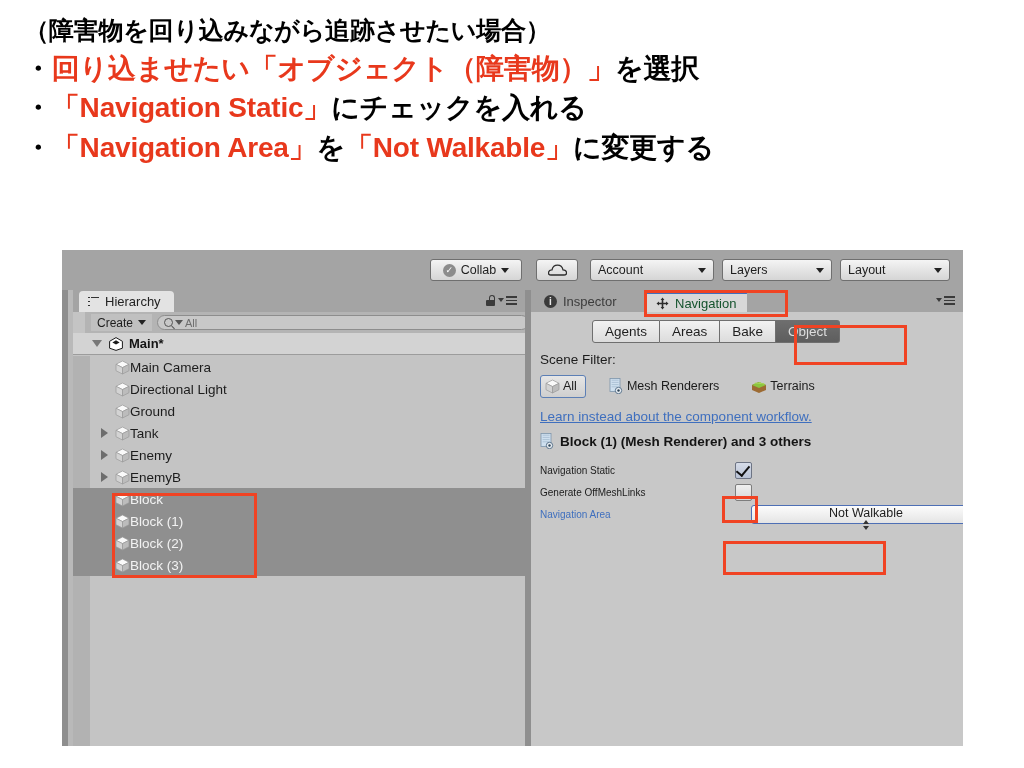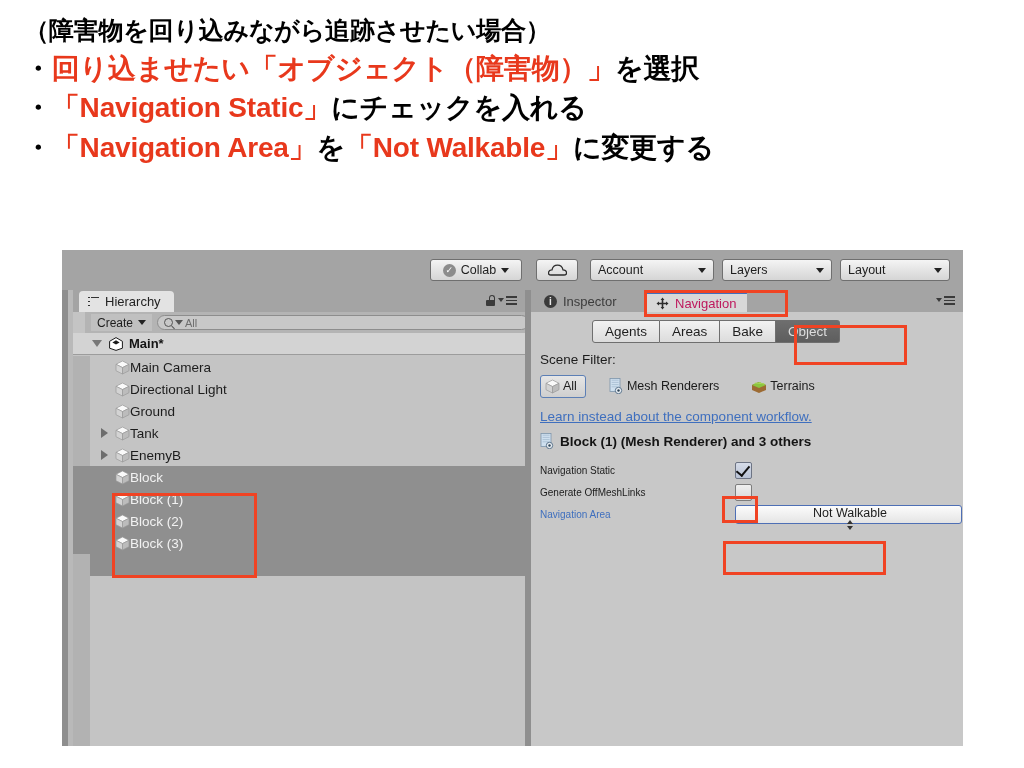--- a/index.html
+++ b/index.html
@@ -331,21 +331,21 @@
     font-size: 13px;
     padding: 0 11px;
     box-sizing: border-box;
   }
   .insp-tab.inactive { left: 2px; color: #3c3c3c; }
   .insp-tab.active {
     left: 114px;
     background: #d8d8d8;
     border-top: 3px solid #3f6fbe;
     border-radius: 3px 3px 0 0;
-    color: #be185d;
+    color: #14532d;
     padding-top: 0;
   }
   .info-icon {
     width: 13px; height: 13px;
     border-radius: 50%;
     background: #3a3a3a;
     color: #e8e8e8;
     font-size: 10px;
     font-weight: bold;
     line-height: 13px;
@@ -609,20 +609,29 @@
             <span>Ground</span>
           </div>
           <div class="hier-row">
             <span class="arrow"></span>
             <span class="cube"><svg width="15" height="15" viewBox="0 0 15 15">
                 <polygon points="7.5,1 14,4.3 7.5,7.6 1,4.3" fill="#fafafa" stroke="#9a9a9a" stroke-width="0.7"></polygon>
                 <polygon points="1,4.3 7.5,7.6 7.5,14 1,10.7" fill="#d3d3d3" stroke="#9a9a9a" stroke-width="0.7"></polygon>
                 <polygon points="14,4.3 7.5,7.6 7.5,14 14,10.7" fill="#bcbcbc" stroke="#9a9a9a" stroke-width="0.7"></polygon>
               </svg></span>
             <span>Tank</span>
+          </div>
+          <div class="hier-row">
+            <span class="arrow"></span>
+            <span class="cube"><svg width="15" height="15" viewBox="0 0 15 15">
+                <polygon points="7.5,1 14,4.3 7.5,7.6 1,4.3" fill="#fafafa" stroke="#9a9a9a" stroke-width="0.7"></polygon>
+                <polygon points="1,4.3 7.5,7.6 7.5,14 1,10.7" fill="#d3d3d3" stroke="#9a9a9a" stroke-width="0.7"></polygon>
+                <polygon points="14,4.3 7.5,7.6 7.5,14 14,10.7" fill="#bcbcbc" stroke="#9a9a9a" stroke-width="0.7"></polygon>
+              </svg></span>
+            <span>Enemy</span>
           </div>
           <div class="hier-row">
             <span class="arrow"></span>
             <span class="cube"><svg width="15" height="15" viewBox="0 0 15 15">
                 <polygon points="7.5,1 14,4.3 7.5,7.6 1,4.3" fill="#fafafa" stroke="#9a9a9a" stroke-width="0.7"></polygon>
                 <polygon points="1,4.3 7.5,7.6 7.5,14 1,10.7" fill="#d3d3d3" stroke="#9a9a9a" stroke-width="0.7"></polygon>
                 <polygon points="14,4.3 7.5,7.6 7.5,14 14,10.7" fill="#bcbcbc" stroke="#9a9a9a" stroke-width="0.7"></polygon>
               </svg></span>
             <span>EnemyB</span>
           </div>
@@ -759,21 +768,21 @@
         <span class="checkbox">
             <span class="tick"></span>
           </span>
       </div>
 
       <div class="prop-row" style="top:129px;">
         <span class="prop-label">Generate OffMeshLinks</span>
         <span class="checkbox off"></span>
       </div>
 
-      <div class="prop-row" style="top:151px;">
+      <div class="prop-row" style="top:151px;gap:16px;">
         <span class="prop-label link">Navigation Area</span>
         <span class="dropdown">
           <span>Not Walkable</span>
           <span class="dd-arrows">
               <span class="up"></span>
               <span class="dn"></span>
             </span>
         </span>
       </div>
     </div>

